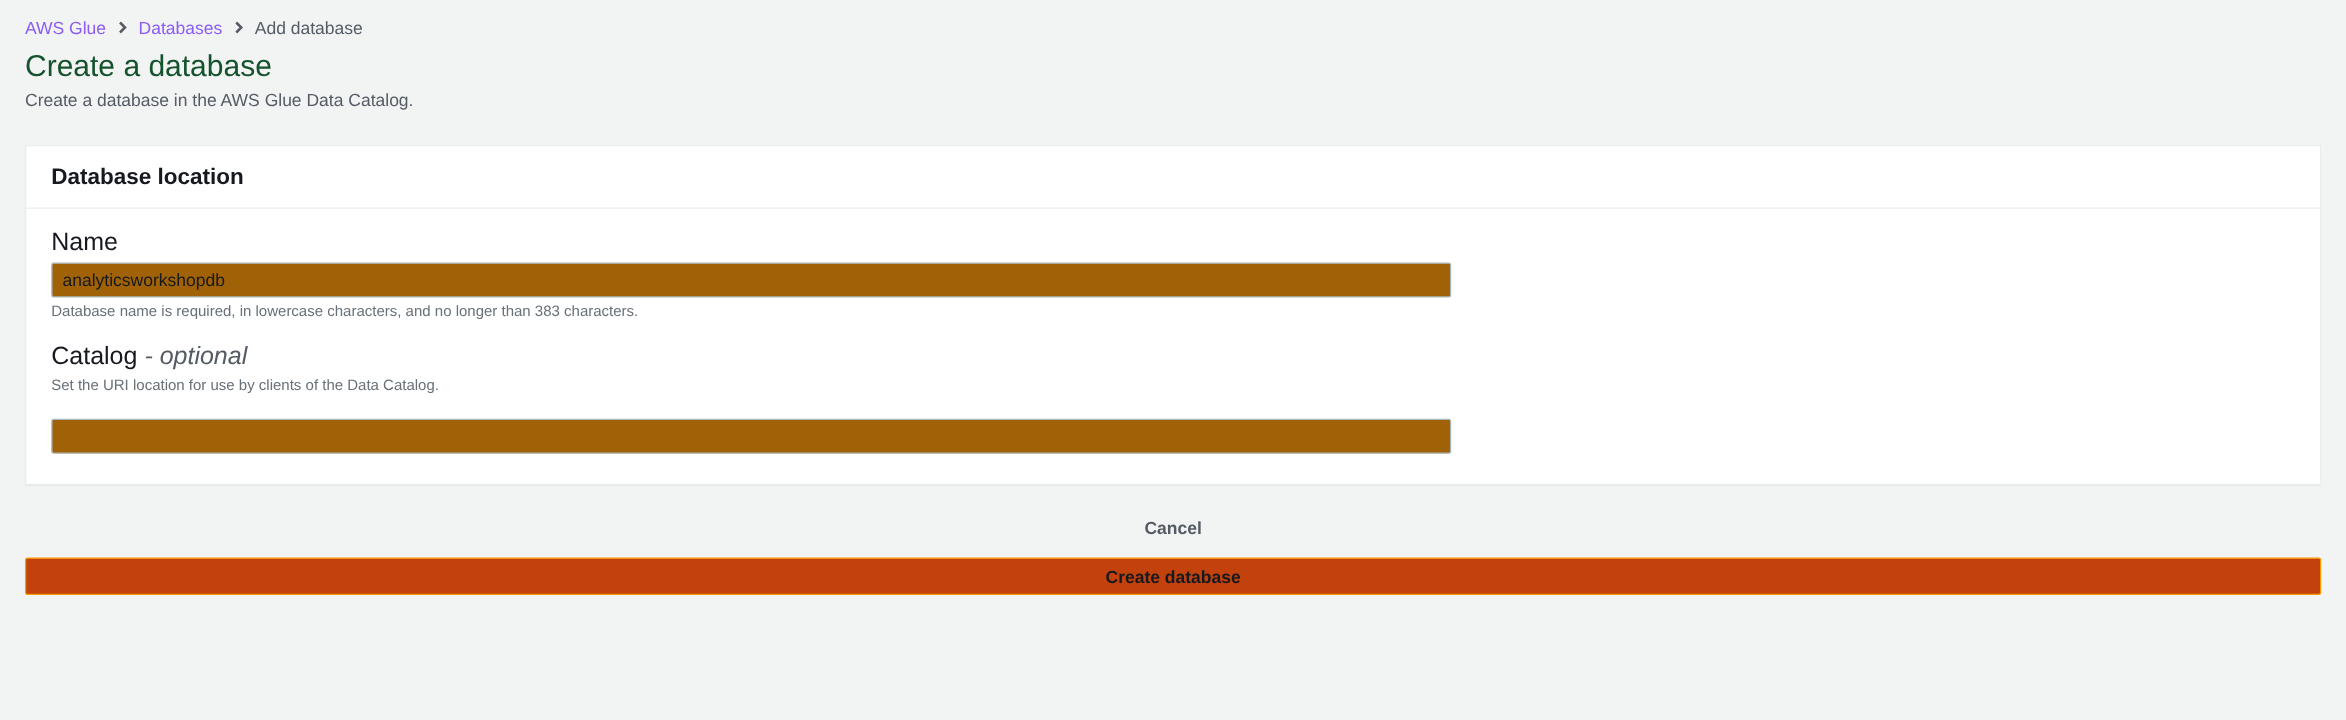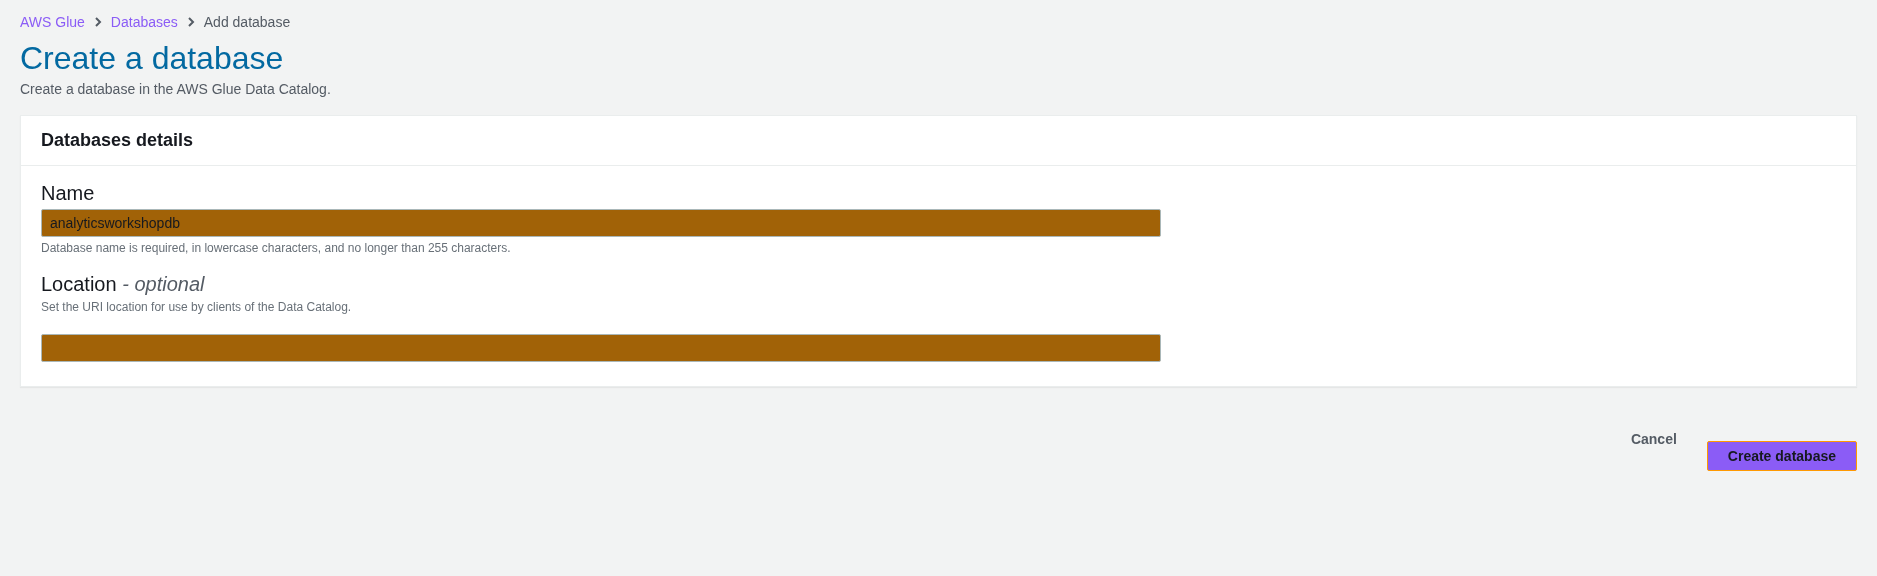--- a/index.html
+++ b/index.html
@@ -29,29 +29,29 @@
   .breadcrumb .chev {
     color: #545b64;
     display: inline-flex;
     align-items: center;
   }
   .breadcrumb .current {
     color: #545b64;
   }
   
   .page-title {
-    font-size: 32px;
+    font-size: 24px;
     font-weight: 400;
-    color: #0369a1;
+    color: #14532d;
     margin-bottom: 4px;
   }
   .page-subtitle {
     font-size: 14px;
     color: #545b64;
-    margin-bottom: 18px;
+    margin-bottom: 28px;
   }
   
   .panel {
     background: #ffffff;
     border: 1px solid #eaeded;
     box-shadow: 0 1px 1px rgba(0,0,0,0.05);
   }
   .panel-header {
     padding: 14px 20px;
     border-bottom: 1px solid #eaeded;
@@ -106,41 +106,41 @@
   ::placeholder {
     color: #687078;
     font-style: italic;
   }
   
   .footer-actions {
     display: flex;
     justify-content: flex-end;
     gap: 10px;
     padding: 20px 0 10px 0;
+    flex-direction: column;
   }
   .btn {
     font-size: 14px;
     font-weight: 700;
     border-radius: 2px;
     padding: 6px 20px;
     cursor: pointer;
     border: 1px solid transparent;
     background: transparent;
     font-family: inherit;
   }
   .btn-link {
     color: #545b64;
     border: none;
     background: none;
   }
   .btn-primary {
-    background: #8b5cf6;
+    background: #c2410c;
     border-color: #ff9900;
     color: #16191f;
-    margin-top: 34px;
   }
   .chev svg { width: 10px; height: 10px; stroke: #545b64; stroke-width: 2; fill: none; }
 </style>
 </head>
 <body>
 
 <div class="page">
 
   <nav class="breadcrumb">
     <a>AWS Glue</a>
@@ -156,33 +156,33 @@
         </svg>
     </span>
     <span class="current">Add database</span>
   </nav>
 
   <h1 class="page-title">Create a database</h1>
   <p class="page-subtitle">Create a database in the AWS Glue Data Catalog.</p>
 
   <div class="panel">
     <div class="panel-header">
-      <h2>Databases details</h2>
+      <h2>Database location</h2>
     </div>
     <div class="panel-body">
 
       <div class="form-group">
         <label class="form-label">Name</label>
         <input type="text" value="analyticsworkshopdb" style="">
-        <div class="form-hint-below">Database name is required, in lowercase characters, and no longer than 255 characters.</div>
+        <div class="form-hint-below">Database name is required, in lowercase characters, and no longer than 383 characters.</div>
       </div>
 
       <div class="form-group">
         <label class="form-label">
-          <span>Location</span>
+          <span>Catalog</span>
           <span class="optional">- optional</span>
         </label>
         <div class="form-hint-above">Set the URI location for use by clients of the Data Catalog.</div>
         <input type="text" value="" style="">
       </div>
 
 
     </div>
   </div>
 

